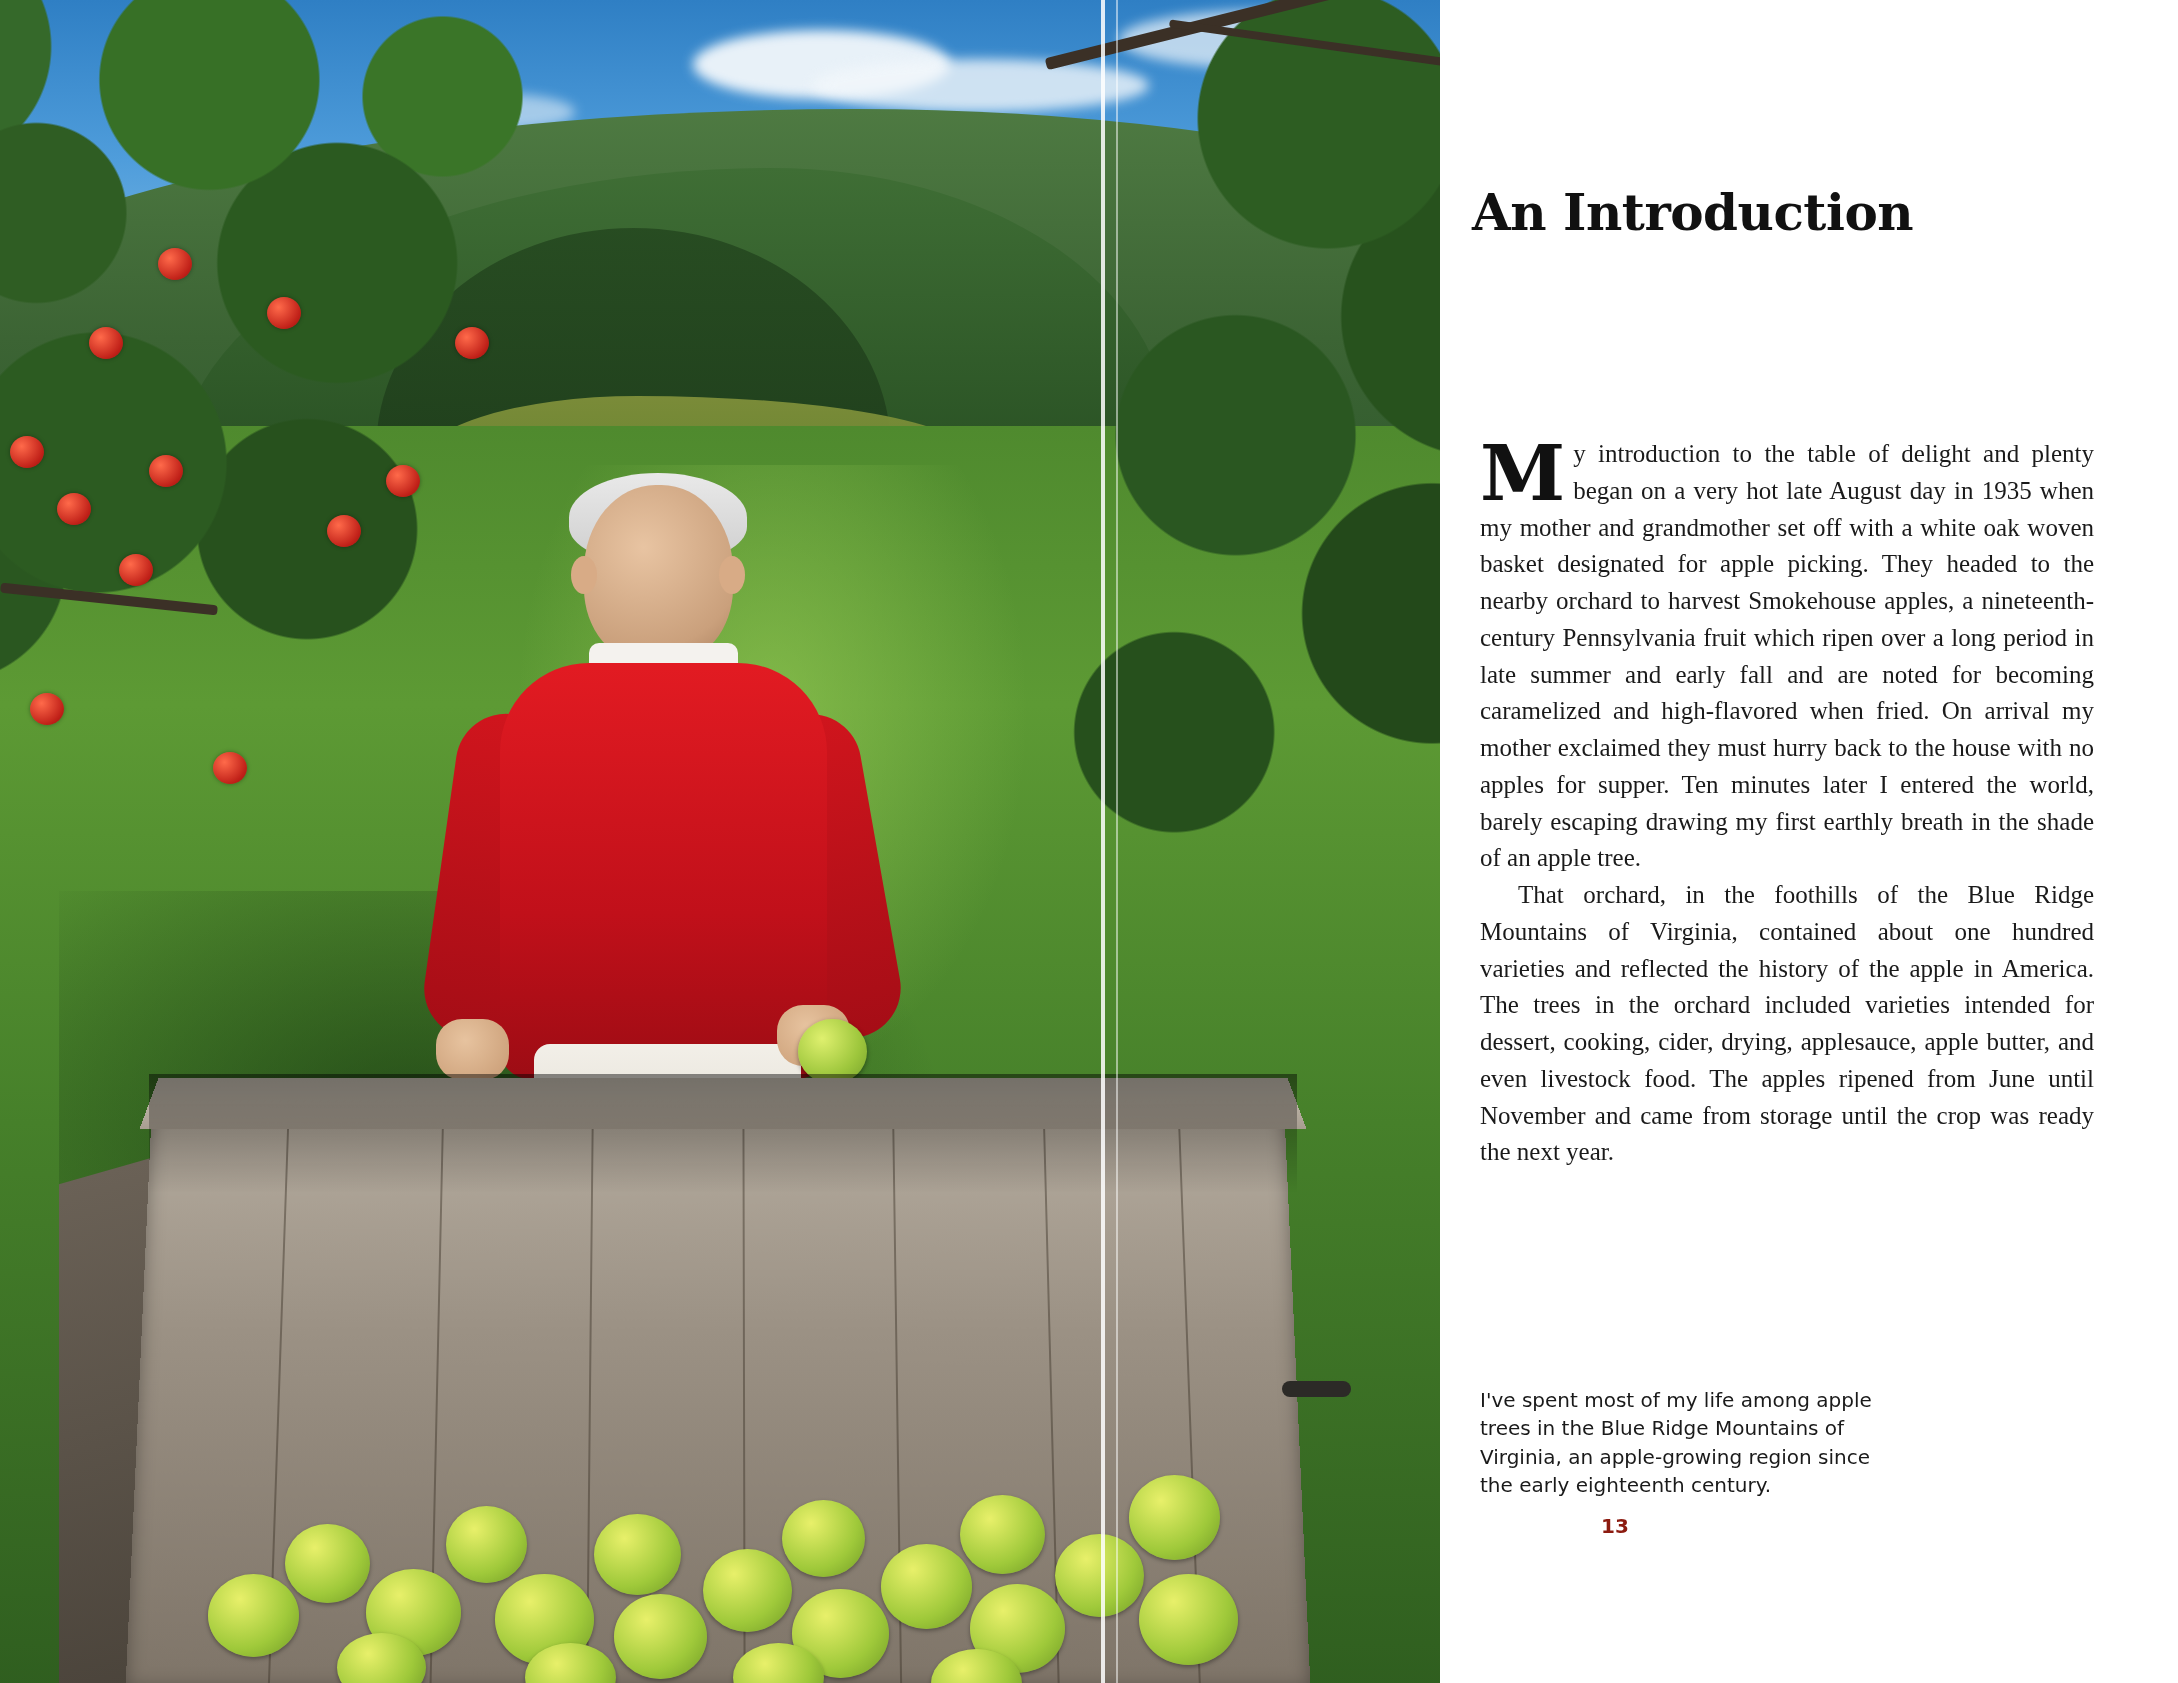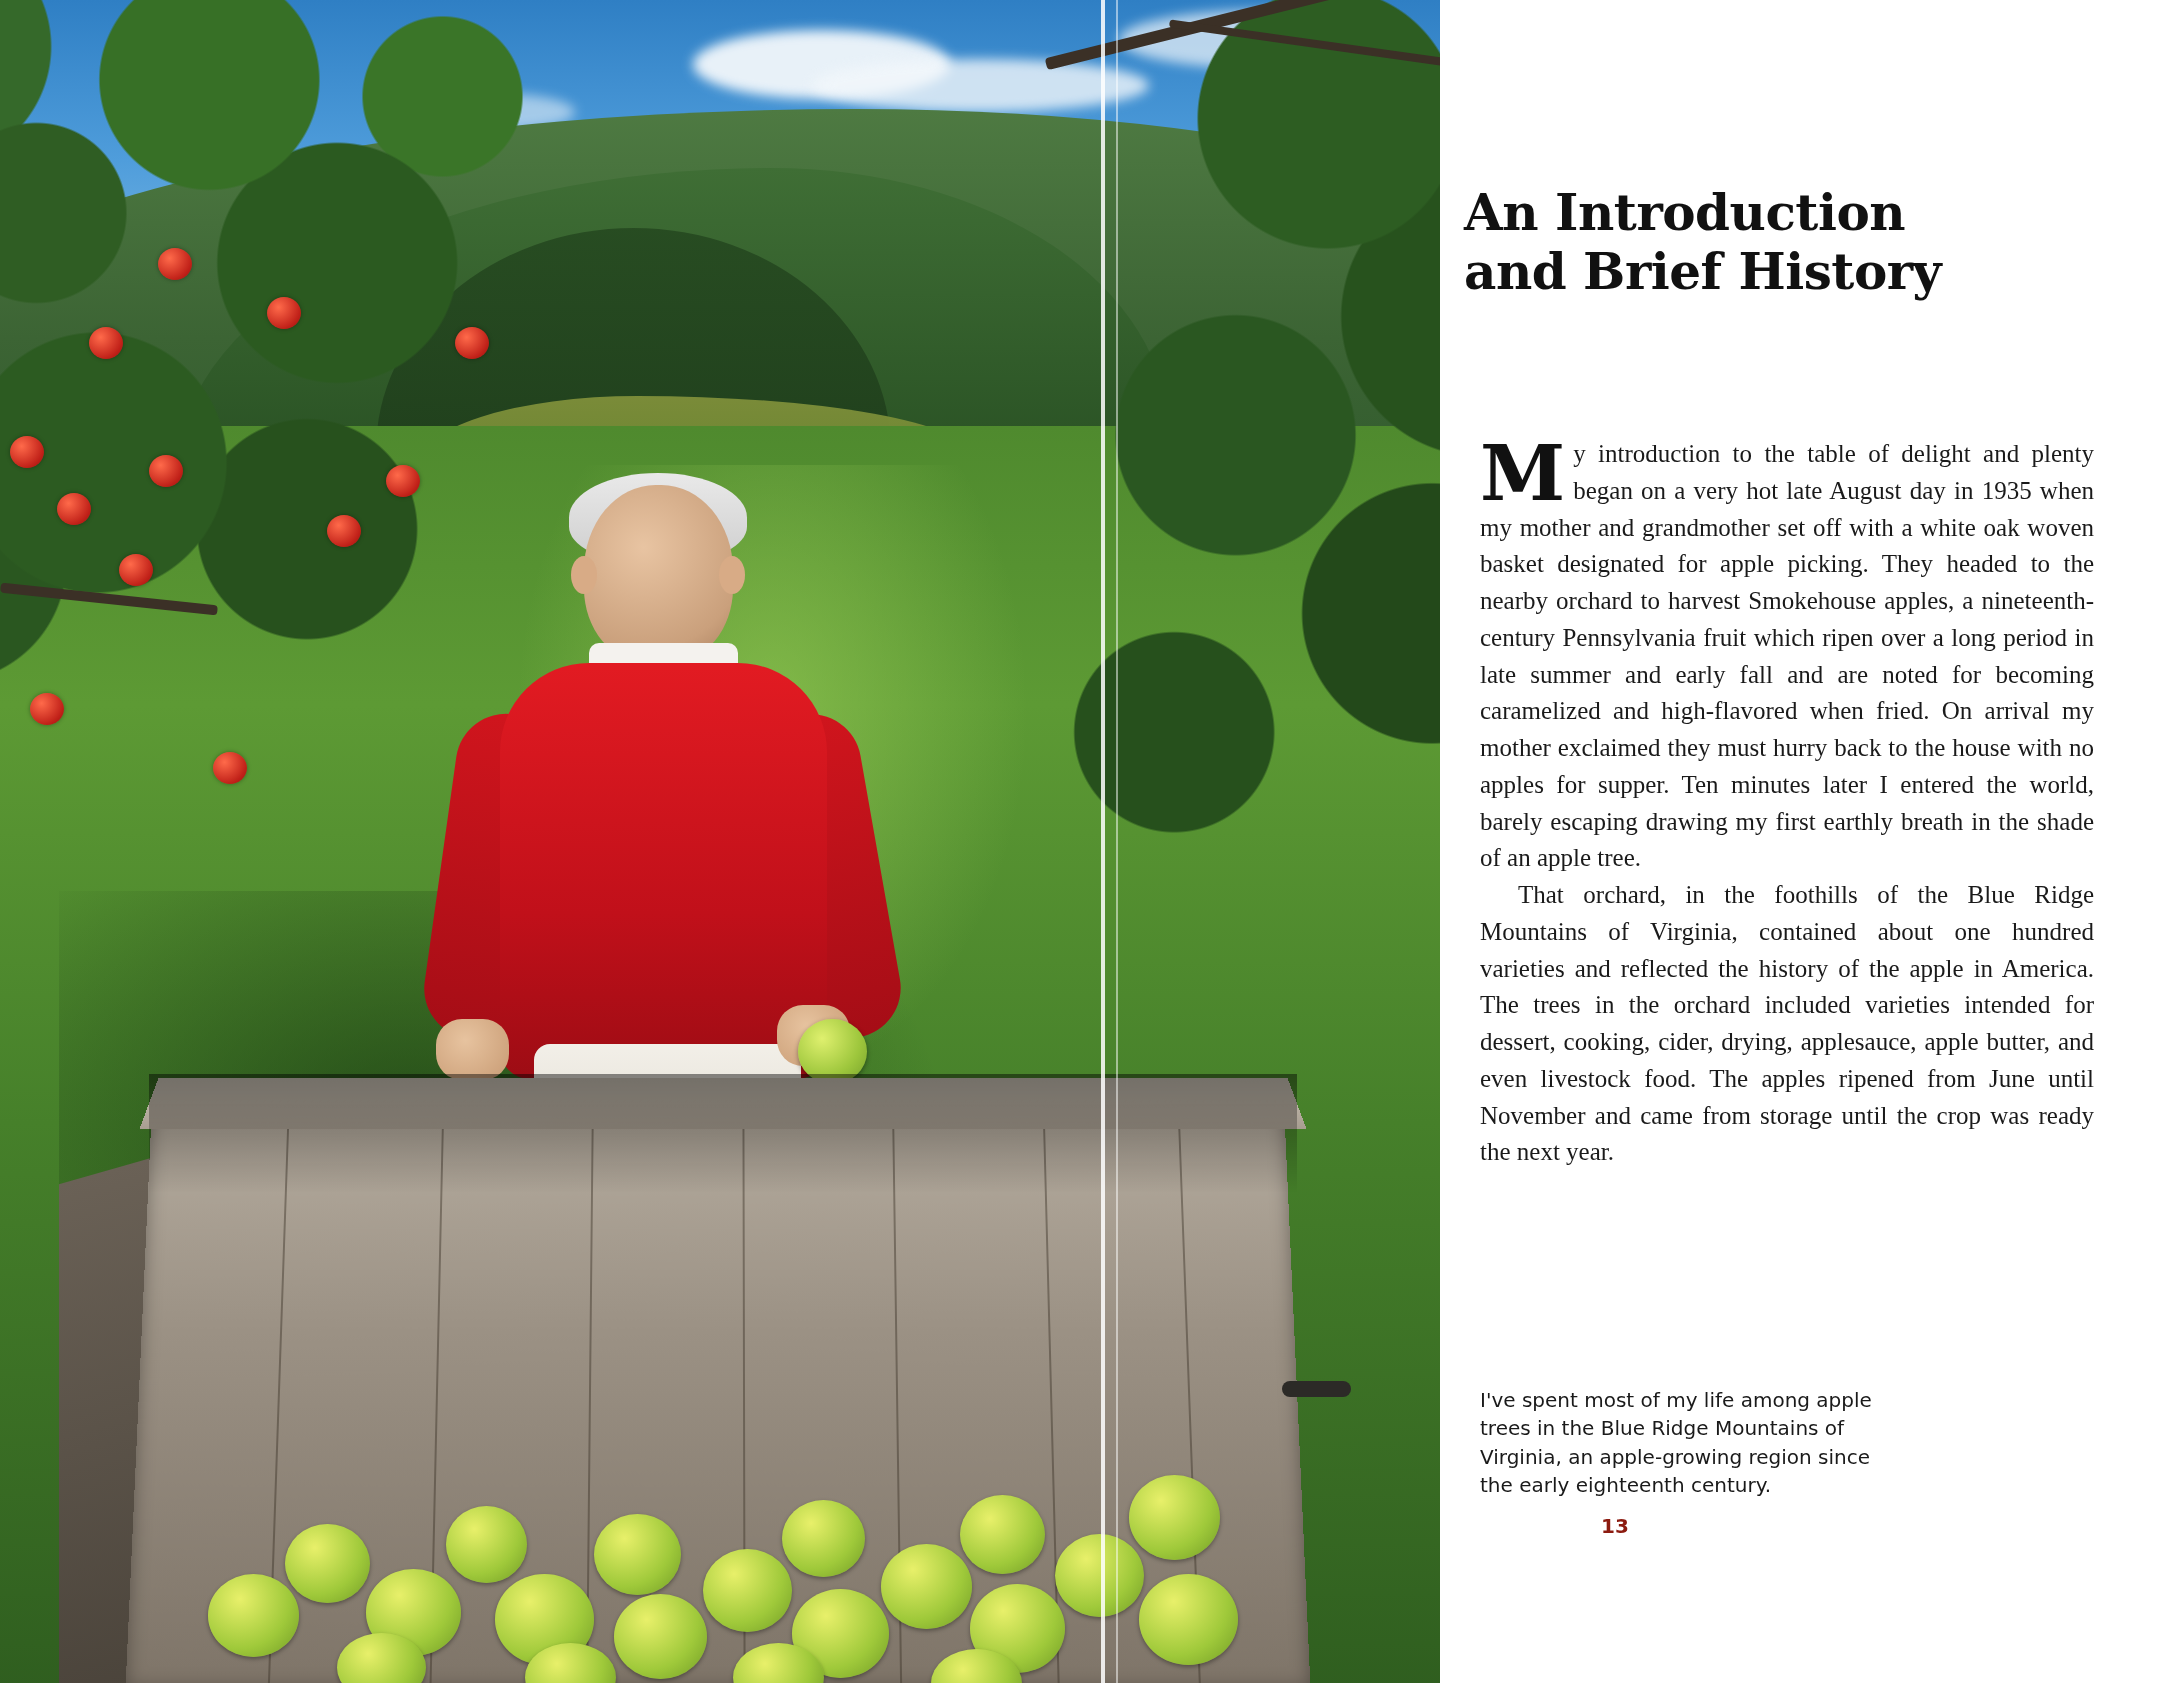--- a/index.html
+++ b/index.html
@@ -281,21 +281,21 @@
     left: 1440px;
     top: 0;
     width: 738px;
     height: 1683px;
     background: #ffffff;
     box-sizing: border-box;
     padding: 0;
   }
   .title {
     position: absolute;
-    left: 24px;
+    left: 32px;
     top: 149px;
     width: 634px;
     font-family: "DejaVu Serif", serif;
     font-weight: bold;
     font-size: 50px;
     line-height: 1.18;
     letter-spacing: -0.5px;
     color: #111111;
   }
   .body-col {
@@ -438,21 +438,20 @@
 
       <div class="seam s1"></div>
       <div class="seam s2"></div>
     </div>
   </div>
 
   <div class="text-page">
 
     <h1 class="title">
       <span>An Introduction</span><br>
-      <span>and Brief History</span>
     </h1>
 
     <div class="body-col">
       <p>
         <span class="dropcap">M</span><span>y introduction to the table of delight and plenty began on a very hot late August day in 1935 when my mother and grandmother set off with a white oak woven basket designated for apple picking. They headed to the nearby orchard to harvest Smokehouse apples, a nineteenth-century Pennsylvania fruit which ripen over a long period in late summer and early fall and are noted for becoming caramelized and high-flavored when fried. On arrival my mother exclaimed they must hurry back to the house with no apples for supper. Ten minutes later I entered the world, barely escaping drawing my first earthly breath in the shade of an apple tree.</span>
       </p>
       <p class="indent">That orchard, in the foothills of the Blue Ridge Mountains of Virginia, contained about one hundred varieties and reflected the history of the apple in America. The trees in the orchard included varieties intended for dessert, cooking, cider, drying, applesauce, apple butter, and even livestock food. The apples ripened from June until November and came from storage until the crop was ready the next year.</p>
     </div>
 
     <div class="caption">I've spent most of my life among apple trees in the Blue Ridge Mountains of Virginia, an apple-growing region since the early eighteenth century.</div>

